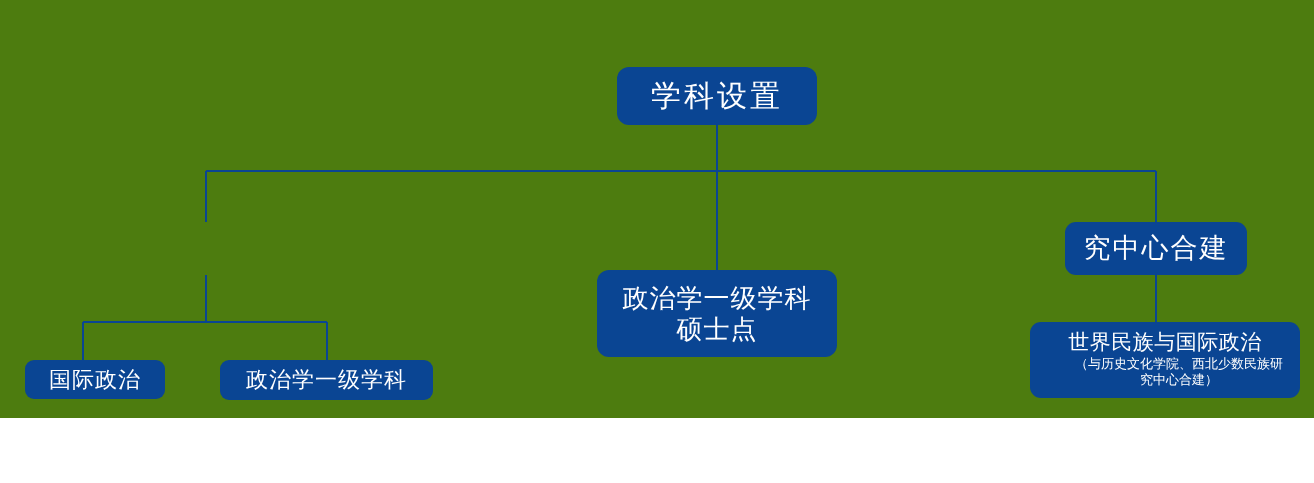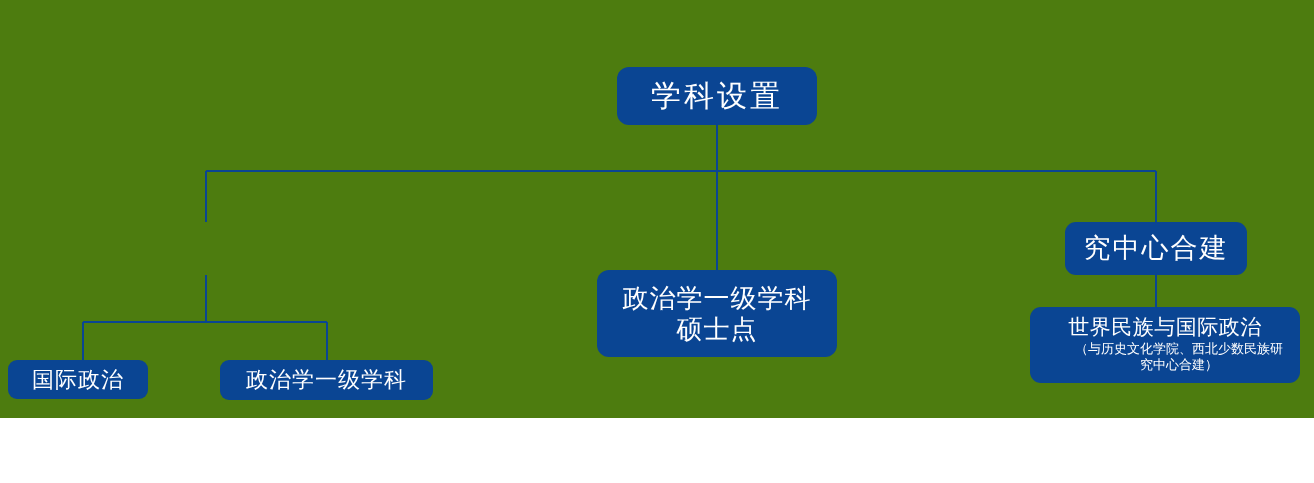--- a/index.html
+++ b/index.html
@@ -92,21 +92,21 @@
     width: 182px;
     height: 53px;
   }
   #node-doctoral .label {
     font-size: 27px;
     letter-spacing: 2px;
   }
 
   
   #node-intl-politics {
-    left: 8px;
+    left: 25px;
     top: 360px;
     width: 140px;
     height: 39px;
     border-radius: 9px;
     text-align: center;
   }
   #node-intl-politics .label {
     font-size: 22px;
     letter-spacing: 1px;
   }
@@ -118,21 +118,21 @@
     height: 40px;
     border-radius: 9px;
   }
   #node-politics-admin .label {
     font-size: 22px;
     letter-spacing: 1px;
   }
 
   #node-world-ethnic {
     left: 1030px;
-    top: 307px;
+    top: 322px;
     width: 270px;
     height: 76px;
     border-radius: 11px;
     padding: 2px 4px 4px 4px;
     font-family: Liberation Serif, serif;
   }
   #node-world-ethnic .label {
     font-size: 21px;
     letter-spacing: 0.5px;
   }

